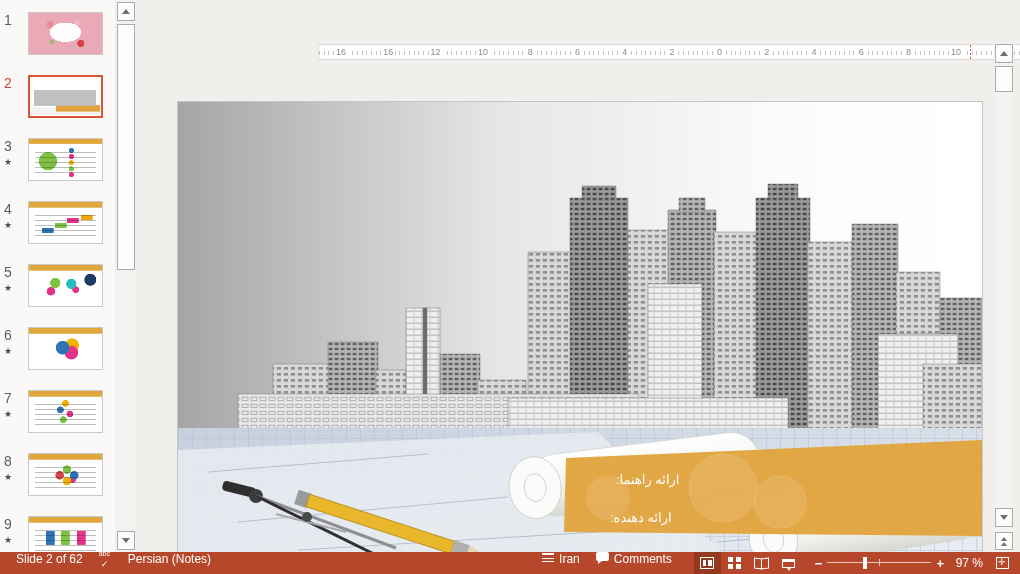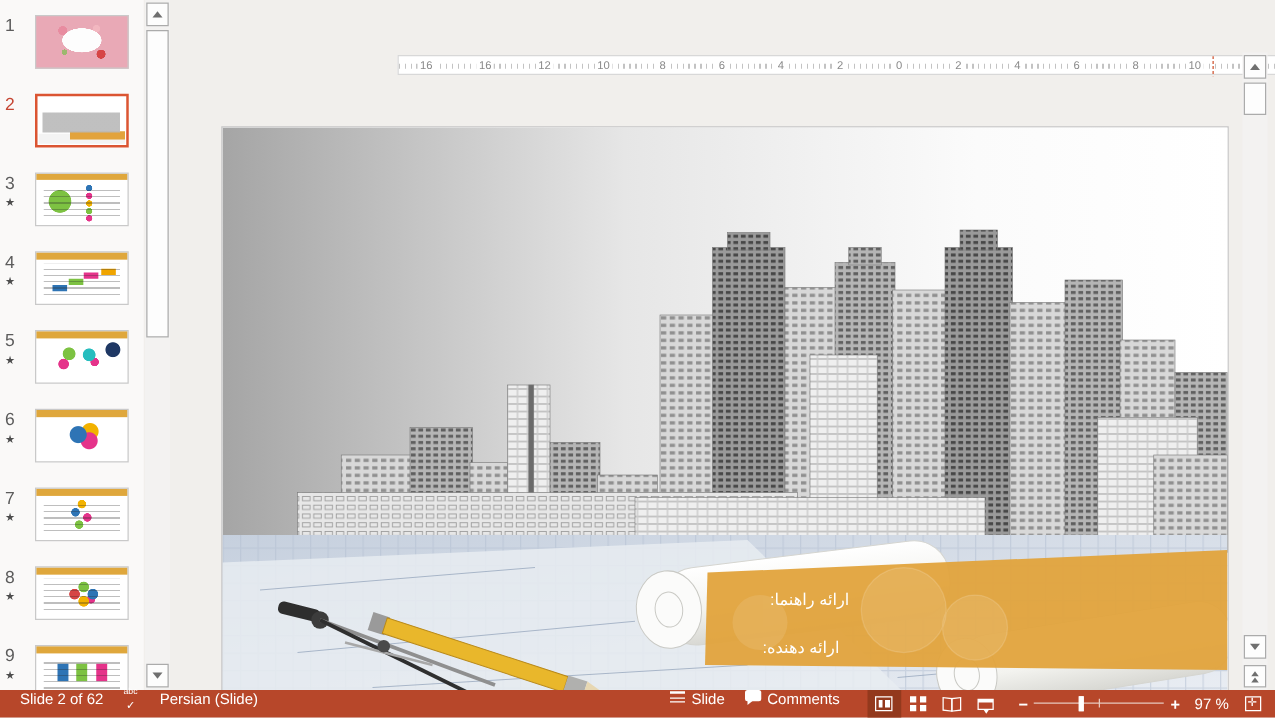--- a/index.html
+++ b/index.html
@@ -422,26 +422,26 @@
 
 <div class="status-bar">
   <div class="pad"></div>
   <div class="sb-item">
     <span>Slide 2 of 62</span>
   </div>
   <div class="sb-item">
     <div class="icon-spell"></div>
   </div>
   <div class="sb-item">
-    <span>Persian (Slide)</span>
+    <span>Persian (Notes)</span>
   </div>
   <div class="spacer"></div>
   <div class="sb-item">
     <div class="icon-notes"></div>
-    <span>Slide</span>
+    <span>Iran</span>
   </div>
   <div class="sb-item">
     <div class="icon-comment"></div>
     <span>Comments</span>
   </div>
   <div style="width:14px;"></div>
   <div class="view-btn active">
       <div class="icon-normal"></div>
     </div>
   <div class="view-btn">

